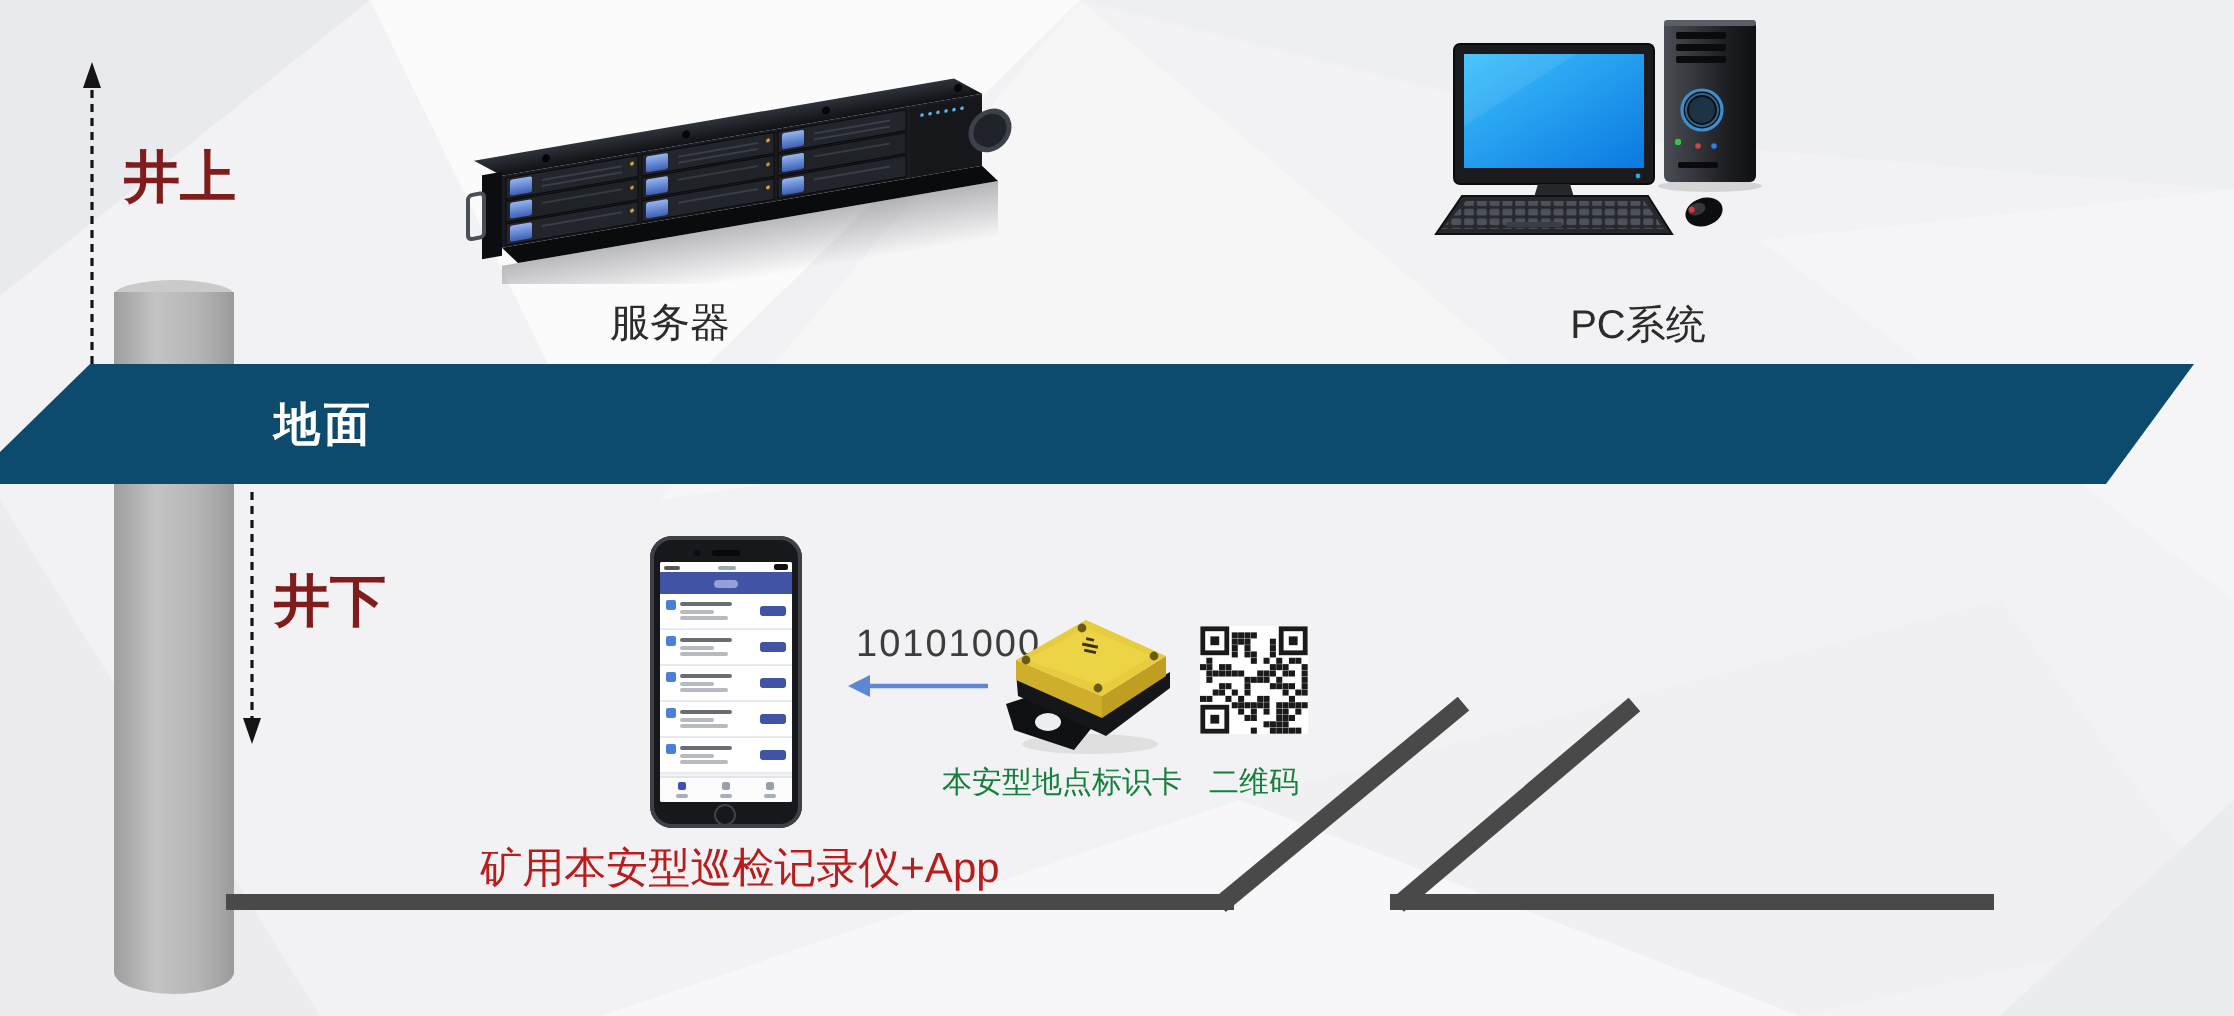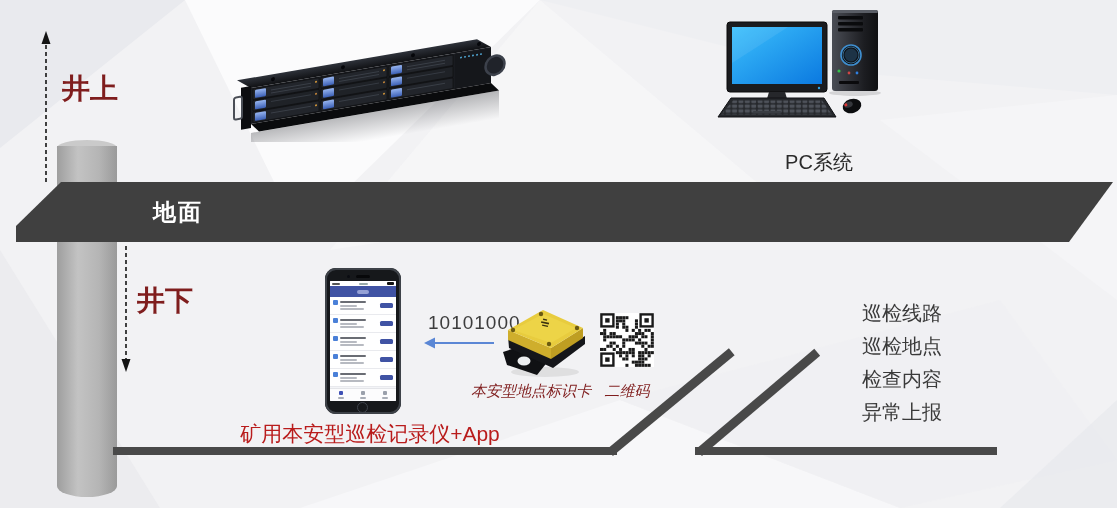--- a/index.html
+++ b/index.html
@@ -7,40 +7,40 @@
           font-family:"Liberation Sans",sans-serif;}
   .abs{position:absolute;}
   
   .facets{left:0;top:0;width:1117px;height:508px;}
   
   .pillar-cap{left:57px;top:140px;width:60px;height:15px;background:#cacaca;border-radius:50%;}
   .pillar{left:57px;top:146px;width:60px;height:351px;
           background:linear-gradient(90deg,#9e9e9e,#c3c3c3 35%,#b5b5b5 70%,#9a9a9a);
           border-radius:0 0 30px 30px / 0 0 11px 11px;}
   
-  .ground-band{left:16px;top:182px;width:1102px;height:60px;background:#404040;
+  .ground-band{left:0;top:182px;width:1102px;height:60px;background:#0c4a6e;
                clip-path:polygon(45px 0,1097px 0,1053px 100%,0 100%,0 44px);}
   .ground-label{position:absolute;left:137px;top:15px;font-size:23px;font-weight:bold;
                 color:#fff;letter-spacing:2px;}
   
   .tline{background:#494949;}
   .tline-a{left:113px;top:447px;width:504px;height:8px;}
   .tline-b{left:610px;top:448px;width:158px;height:9px;transform:rotate(-39.6deg);transform-origin:0 50%;}
   .tline-c{left:695px;top:447px;width:302px;height:8px;}
   .tline-d{left:699px;top:448px;width:155px;height:9px;transform:rotate(-40.3deg);transform-origin:0 50%;}
   
   .blue-zone{font-size:28px;font-weight:bold;color:#7f1d1d;}
   .label-above{left:62px;top:70px;}
   .label-below{left:137px;top:282px;}
   .cap{color:#2b2b2b;font-size:20px;text-align:center;}
   .server-label{left:288px;top:148px;width:94px;}
   .pc-label{left:775px;top:149px;width:88px;}
   .recorder-label{left:232px;top:420px;width:276px;text-align:center;font-size:21px;color:#b91c1c;}
   .signal-label{left:428px;top:312px;font-size:19px;color:#3d3d3d;letter-spacing:1px;}
-  .small-cap{font-size:15px;color:#7f1d1d;text-align:center;font-style:italic;}
+  .small-cap{font-size:15px;color:#15803d;text-align:center;}
   .tag-label{left:468px;top:382px;width:126px;}
   .qr-label{left:601px;top:382px;width:52px;}
   .checklist{left:862px;top:297px;font-size:20px;color:#3a3a3a;}
   .checklist .row{height:33px;line-height:33px;}
   
   .server-svg{left:233px;top:10px;}
   .pc-svg{left:693px;top:3px;}
   .tag-svg{left:497px;top:300px;}
   .qr-svg{left:600px;top:313px;background:#fff;}
   .arrows{left:0;top:0;width:1117px;height:508px;pointer-events:none;}
@@ -199,20 +199,21 @@
       <rect x="222" y="82.5" width="36" height="34" fill="#15171b"></rect>
       <circle cx="228" cy="86.5" r="0.9" fill="#57b7e8"></circle>
         <circle cx="232" cy="86.5" r="0.9" fill="#57b7e8"></circle>
       <circle cx="236" cy="86.5" r="0.9" fill="#57b7e8"></circle>
         <circle cx="240" cy="86.5" r="0.9" fill="#57b7e8"></circle>
       <circle cx="244" cy="86.5" r="0.9" fill="#57b7e8"></circle>
         <circle cx="248" cy="86.5" r="0.9" fill="#57b7e8"></circle>
       <circle cx="262" cy="100" r="9.5" fill="#20232a" stroke="#3c414b" stroke-width="2.5"></circle>
     </g>
   </svg>
+  <div class="abs cap server-label">服务器</div>
 
   <svg class="abs pc-svg" width="200" height="165" viewBox="0 0 200 165">
     <defs>
       <linearGradient id="towerG" x1="0" y1="0" x2="1" y2="0">
         <stop offset="0" stop-color="#4a4d55"></stop>
           <stop offset="0.7" stop-color="#1c1d21"></stop>
           <stop offset="1" stop-color="#0f1012"></stop>
       </linearGradient>
       <linearGradient id="scrG" x1="0" y1="0" x2="1" y2="1">
         <stop offset="0" stop-color="#3cc0fc"></stop>
@@ -466,20 +467,14 @@
       <rect x="1.4" y="40.6" width="12" height="12"></rect>
     </g>
     <g fill="#1a1a1a">
       <rect x="5.2" y="5.2" width="4.4" height="4.4"></rect>
       <rect x="44.4" y="5.2" width="4.4" height="4.4"></rect>
       <rect x="5.2" y="44.4" width="4.4" height="4.4"></rect>
     </g>
   </svg>
   <div class="abs small-cap qr-label">二维码</div>
 
-  <div class="abs checklist">
-    <div class="row">巡检线路</div>
-    <div class="row">巡检地点</div>
-    <div class="row">检查内容</div>
-    <div class="row">异常上报</div>
-  </div>
 
 </div>
 
 </body></html>

